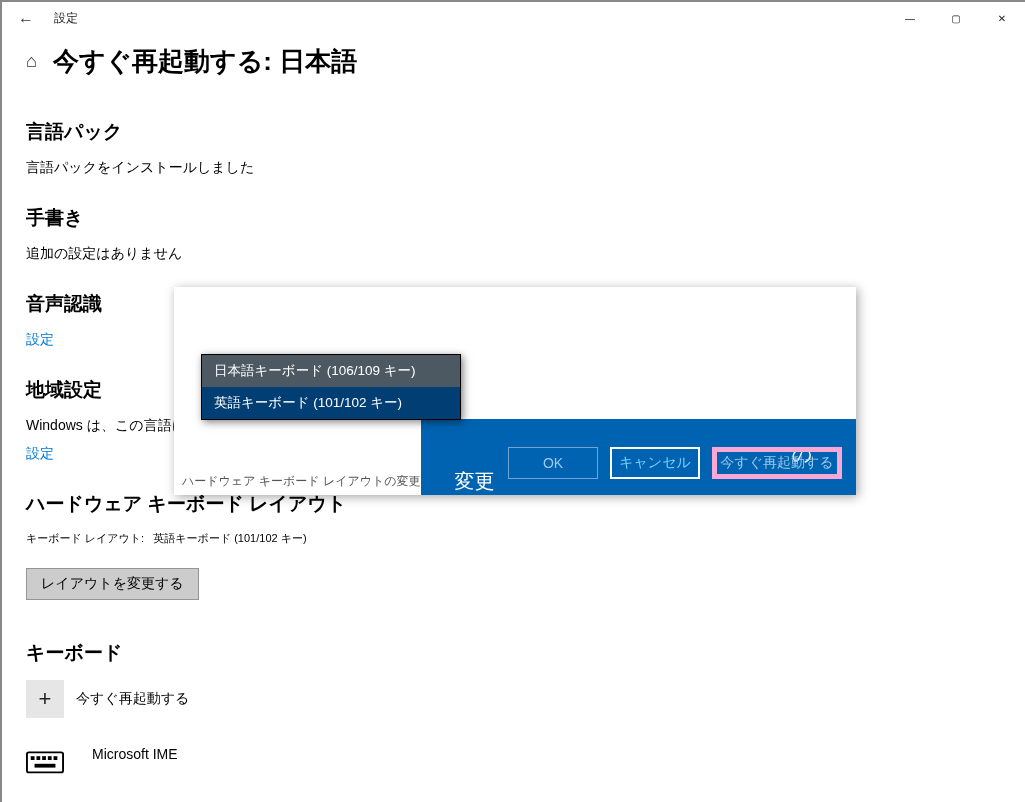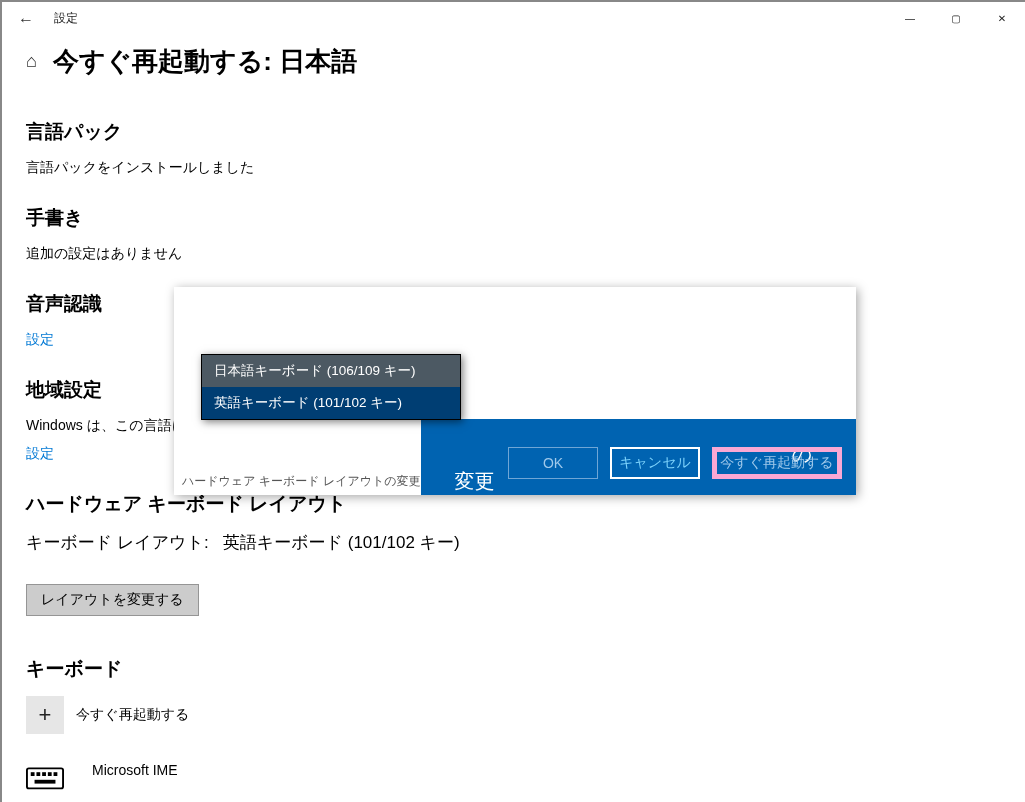--- a/index.html
+++ b/index.html
@@ -33,21 +33,21 @@
 
   
   .content { padding: 10px 0 0 24px; }
   .page-header { display: flex; align-items: center; gap: 16px; margin-bottom: 40px; }
   .home-icon { font-size: 18px; color:#333; }
   .page-title { font-size: 26px; font-weight: 600; }
 
   .section-head { font-size: 19px; font-weight: 600; margin-bottom: 14px; }
   .body-text { font-size: 14px; margin-bottom: 28px; color:#000; }
   .link { color: #0078d4; margin-bottom: 28px; display: block; font-size:14px;}
-  .kv-row { font-size: 17px; margin-bottom: 30px; }
+  .kv-row { font-size: 11px; margin-bottom: 22px; }
   .gray-btn {
     display: inline-block;
     background: #ccc; border: 1px solid #959595;
     padding: 6px 14px; font-size: 14px;
     margin-bottom: 40px;
   }
 
   .add-row { display: flex; align-items: center; gap: 12px; margin-bottom: 28px;}
   .add-tile {
     width: 38px; height: 38px; background: #e6e6e6;

